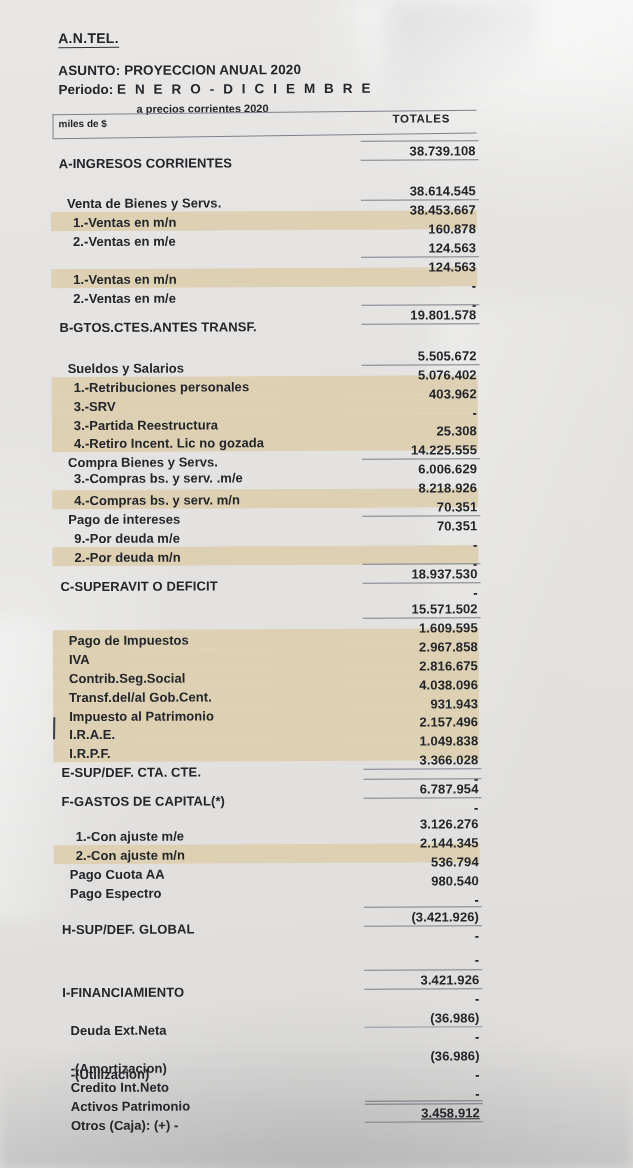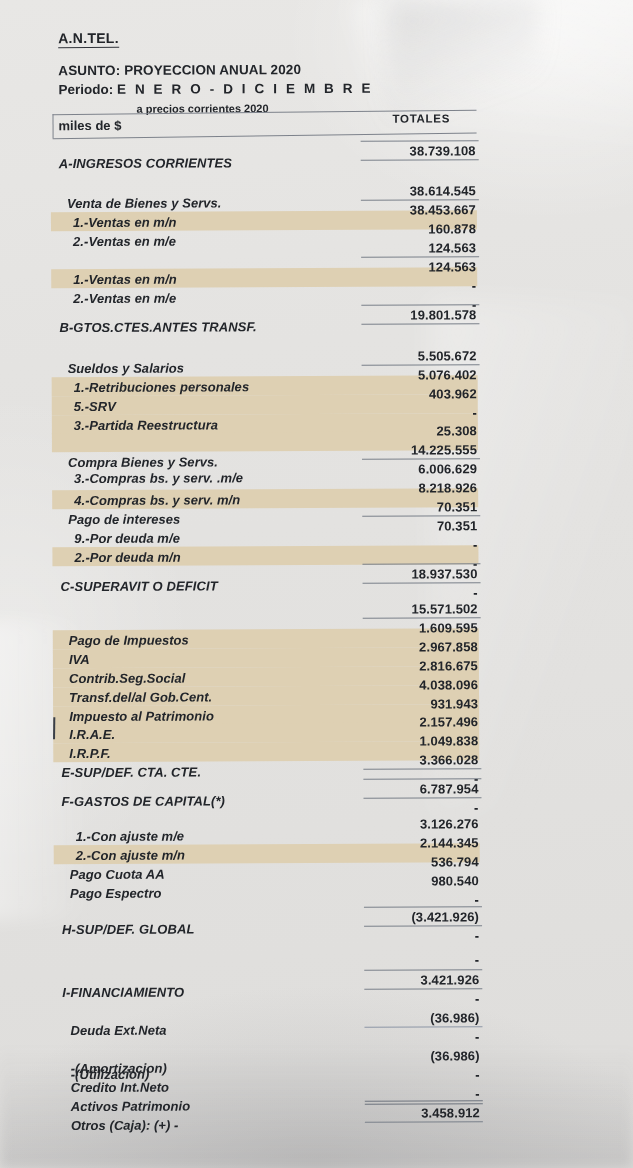--- a/index.html
+++ b/index.html
@@ -47,30 +47,30 @@
   .periodo{position:absolute;left:58px;top:81px;font-size:13.5px;font-weight:700;}
   .periodo .sp{letter-spacing:2.6px;}
   .precios{position:absolute;left:136px;top:102px;font-size:11px;font-weight:700;}
 
   .hdrline-top{position:absolute;left:52px;top:113px;width:424px;height:0;
      border-top:1px solid #7d828b;transform:rotate(-.35deg);transform-origin:left center;}
   .hdrbox{position:absolute;left:52px;top:113px;width:424px;height:24px;}
   .hdrbox .l{position:absolute;left:0;top:0;width:0;height:24px;border-left:1px solid #7d828b;}
   .hdrline-bot{position:absolute;left:52px;top:137px;width:424px;height:0;
      border-top:1px solid #7d828b;transform:rotate(-.5deg);transform-origin:left center;}
-  .miles{position:absolute;left:58px;top:117px;font-size:13px;font-weight:600;}
+  .miles{position:absolute;left:58px;top:117px;font-size:10px;font-weight:600;}
   .totales{position:absolute;left:392px;top:113px;font-size:11.5px;font-weight:700;letter-spacing:.7px;}
 
   
   .rows{position:absolute;left:0;top:0;width:633px;}
   .row{position:absolute;left:0;width:633px;height:19px;}
 
   .hl{position:absolute;left:50px;width:426px;height:19px;background:#ded0b3;}
 
-  .lab{position:absolute;font-size:13px;font-weight:700;white-space:nowrap;letter-spacing:.05px;font-style:italic;}
+  .lab{position:absolute;font-size:13px;font-weight:700;white-space:nowrap;letter-spacing:.05px;}
   .lab.sec{font-size:13px;font-weight:700;letter-spacing:.1px;}
   .lab.i0{left:58px;}
   .lab.i1{left:66px;}
   .lab.i2{left:72px;}
 
   .val{position:absolute;right:158px;font-size:13px;font-weight:600;white-space:nowrap;
        text-align:right;letter-spacing:.1px;}
   .val.dash{font-weight:700;}
 
   .ul{position:absolute;right:155px;width:108px;height:0;border-top:1px solid #7a808a;}
@@ -161,30 +161,31 @@
           <div class="val" style="top: -8px;">5.505.672</div>
           <div class="ul wide" style="top: 8px;"></div>
         </div>
         <div class="row" style="top: 376px;">
           <div class="hl"></div>
           <div class="lab i2" style="top: 3px;">1.-Retribuciones personales</div>
           <div class="val" style="top: -8px;">5.076.402</div>
         </div>
         <div class="row" style="top: 395px;">
           <div class="hl"></div>
-          <div class="lab i2" style="top: 3px;">5.-SRV</div>
+          <div class="lab i2" style="top: 3px;">3.-SRV</div>
           <div class="val" style="top: -8px;">403.962</div>
         </div>
         <div class="row" style="top: 414px;">
           <div class="hl"></div>
           <div class="lab i2" style="top: 3px;">3.-Partida Reestructura</div>
           <div class="val dash" style="top: -8px;">-</div>
         </div>
         <div class="row" style="top: 432px;">
           <div class="hl"></div>
+          <div class="lab i2" style="top: 3px;">4.-Retiro Incent. Lic no gozada</div>
           <div class="val" style="top: -8px;">25.308</div>
         </div>
         <div class="row" style="top: 451px;">
           <div class="lab i1" style="top: 3px;">Compra Bienes y Servs.</div>
           <div class="val" style="top: -8px;">14.225.555</div>
           <div class="ul wide" style="top: 8px;"></div>
         </div>
         <div class="row" style="top: 470px;">
           <div class="lab i2" style="top: 0;">3.-Compras bs. y serv. .m/e</div>
           <div class="val" style="top: -8px;">6.006.629</div>
@@ -333,21 +334,21 @@
         <div class="row" style="top: 1076px;">
           <div class="lab i1" style="top: 3px;">Credito Int.Neto</div>
           <div class="val dash" style="top: -8px;">-</div>
         </div>
         <div class="row" style="top: 1095px;">
           <div class="lab i1" style="top: 3px;">Activos Patrimonio</div>
           <div class="val dash" style="top: -8px;">-</div>
         </div>
         <div class="row" style="top: 1114px;">
           <div class="lab i1" style="top: 3px;">Otros (Caja): (+) -</div>
-          <div class="val" style="top: -8px;">3.458.912</div>
+          <div class="val" style="top: -8px; text-decoration: underline;">3.458.912</div>
           <div class="ul wide dbl" style="top: -13px;"></div>
           <div class="ul wide dbl2" style="top: -10px;"></div>
           <div class="ul wide" style="top: 8px;"></div>
         </div>
       </div>
 
     <div class="penmark"></div>
   </div>
 </div>
 

